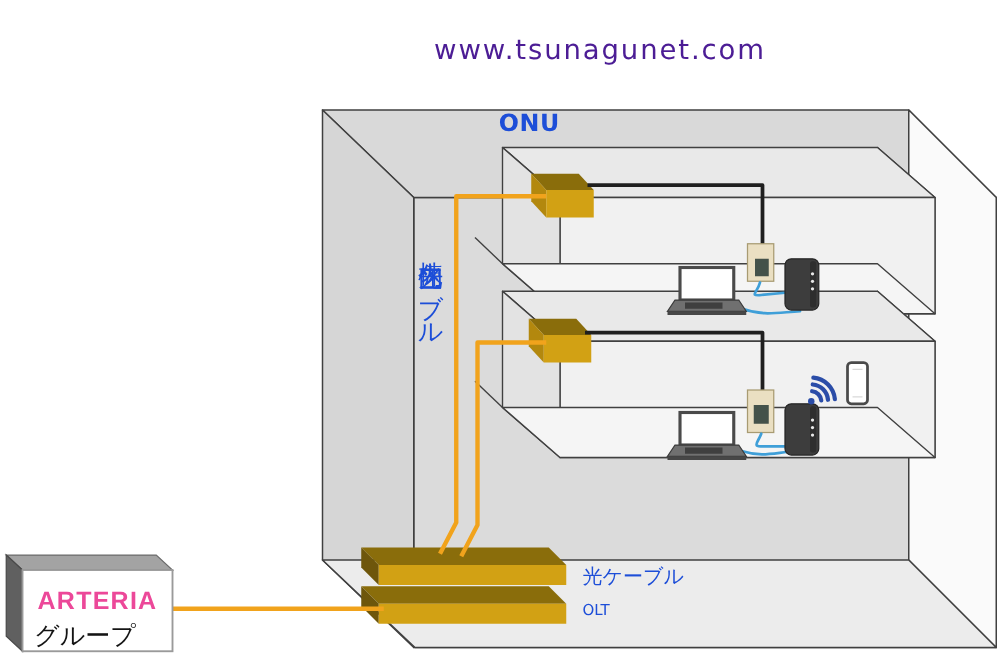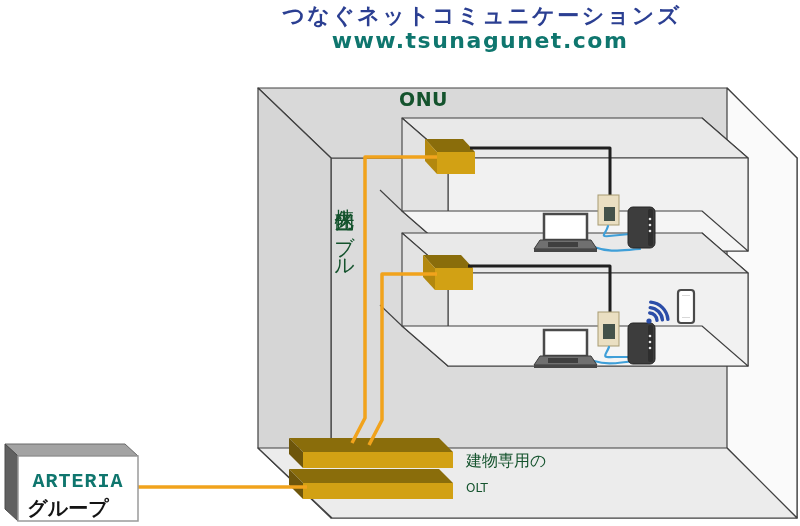--- a/index.html
+++ b/index.html
@@ -1,33 +1,33 @@
 <!DOCTYPE html>
 <html><head>
 <meta charset="utf-8">
 <style>
   html,body{margin:0;padding:0;background:#ffffff;}
   #stage{position:relative;width:800px;height:526px;background:#ffffff;overflow:hidden;
          font-family:"DejaVu Sans","Liberation Sans",sans-serif;}
   #diagram-svg{position:absolute;left:0;top:0;}
-  .lbl{position:absolute;color:#14532d;white-space:nowrap;}
+  .lbl{position:absolute;color:#1d4ed8;white-space:nowrap;}
   .lbl-company{top:1px;left:482px;transform:translateX(-50%);font-size:22px;font-weight:700;
                letter-spacing:2.5px;color:#2B3F92;}
-  .lbl-url{top:28px;left:480px;transform:translateX(-50%);font-size:22px;font-weight:700;
-           letter-spacing:1.5px;color:#0f766e;}
+  .lbl-url{top:28px;left:480px;transform:translateX(-50%);font-size:22px;font-weight:400;
+           letter-spacing:1.5px;color:#4c1d95;}
   .lbl-onu{top:88px;left:399px;font-size:19px;font-weight:800;letter-spacing:0.5px;}
   .lbl-lan{top:125px;left:474px;font-size:19px;}
   .lbl-riser{top:193px;left:332px;font-size:20px;writing-mode:vertical-rl;letter-spacing:1px;}
   .lbl-splitter{top:451px;left:466px;font-size:16px;}
   .lbl-olt{top:481px;left:466px;font-size:12px;text-align:center;}
   .lbl-feed{top:427px;left:146px;font-size:21px;line-height:29px;white-space:pre-line;}
   .lbl-speed{top:487px;left:146px;font-size:23px;font-weight:800;}
   .lbl-arteria{top:470px;left:18px;width:120px;text-align:center;font-size:20px;font-weight:700;
-               letter-spacing:1px;color:#0f766e;font-family:Liberation Mono, monospace;}
-  .lbl-group{top:495px;left:18px;width:100px;text-align:center;font-size:20px;font-weight:700;color:#141414;}
+               letter-spacing:1px;color:#ec4899;font-family:Liberation Sans, sans-serif;}
+  .lbl-group{top:495px;left:18px;width:100px;text-align:center;font-size:20px;font-weight:400;color:#141414;}
 </style>
 </head>
 <body>
 
 <div id="stage">
 
   <svg id="diagram-svg" width="800" height="526" viewBox="0 0 800 526">
 
     <g stroke="#404040" stroke-width="1.2" stroke-linejoin="round">
       <polygon points="331,158 797,158 797,518 331,518" fill="#dbdbdb"></polygon>
@@ -144,21 +144,20 @@
       <line x1="682" y1="317.5" x2="690" y2="317.5" stroke="#d8d8d8" stroke-width="1"></line>
     </g>
 
     <g>
       <polygon points="5,444 125,444 138,456 18,456" fill="#A3A3A3" stroke="#6B6B6B" stroke-width="1"></polygon>
       <polygon points="5,444 18,456 18,521 5,509" fill="#606060" stroke="#4A4A4A" stroke-width="1"></polygon>
       <rect x="18" y="456" width="120" height="65" fill="#ffffff" stroke="#9A9A9A" stroke-width="1.5"></rect>
     </g>
   </svg>
 
-  <div class="lbl lbl-company">つなぐネットコミュニケーションズ</div>
   <div class="lbl lbl-url">www.tsunagunet.com</div>
   <div class="lbl lbl-onu">ONU</div>
   <div class="lbl lbl-riser">棟内光ケーブル</div>
-  <div class="lbl lbl-splitter">建物専用の</div>
+  <div class="lbl lbl-splitter">光ケーブル</div>
   <div class="lbl lbl-olt">OLT</div>
   <div class="lbl lbl-arteria">ARTERIA</div>
   <div class="lbl lbl-group">グループ</div>
 </div>
 
 </body></html>

